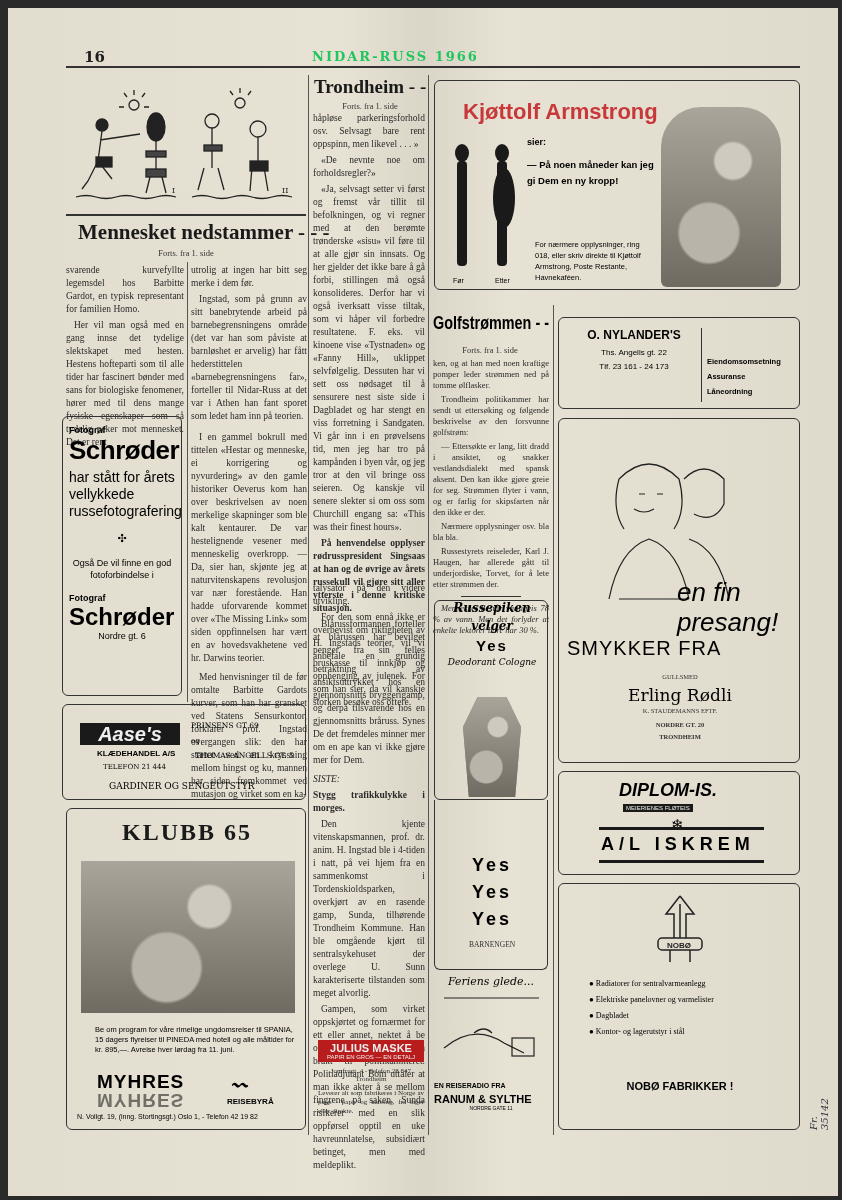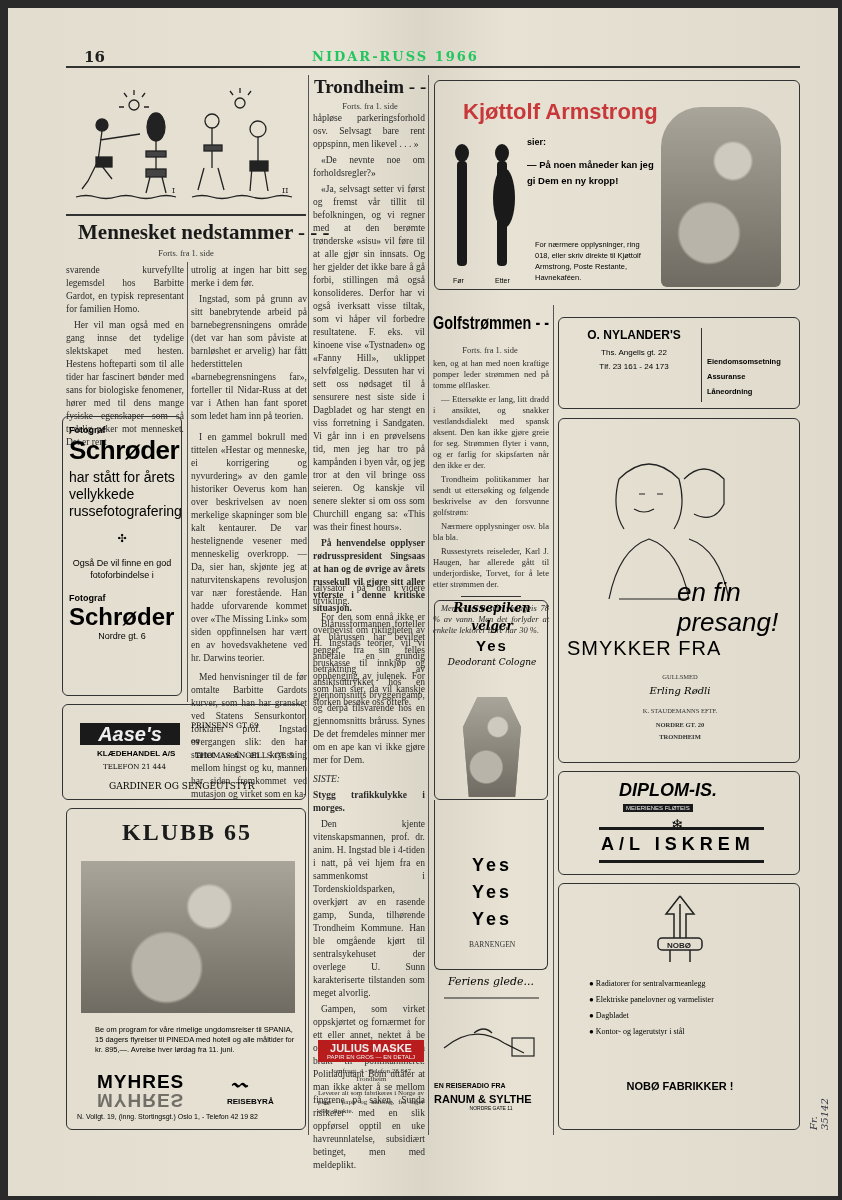--- a/index.html
+++ b/index.html
@@ -160,22 +160,22 @@
   <div class="ab sans" style="left:18px;top:196px;font-size:7px;">Før</div>
   <div class="ab sans" style="left:60px;top:196px;font-size:7px;">Etter</div>
   <div class="ab sans" style="left:100px;top:158px;width:112px;font-size:7.5px;line-height:11px;">For nærmere opplysninger, ring 018, eller skriv direkte til Kjøttolf Armstrong, Poste Restante, Havnekaféen.</div>
   <div class="ab photo" style="left:226px;top:26px;width:120px;height:180px;border-radius:40px 40px 6px 6px;"></div>
 </div>
 
 <div class="ab sans" style="left:433px;top:313px;font-size:18px;font-weight:bold;transform:scaleX(0.8);transform-origin:left;">Golfstrømmen - -</div>
 <div class="ab small-c" style="left:434px;top:345px;width:112px;">Forts. fra 1. side</div>
 <div class="ab txt" style="left:433px;top:358px;width:116px;font-size:8.5px;line-height:11px;">
   <p style="text-indent:0">ken, og at han med noen kraftige pomper leder strømmen ned på tomme ølflasker.</p>
+  <p>Trondheim politikammer har sendt ut ettersøking og følgende beskrivelse av den forsvunne golfstrøm:</p>
   <p>— Ettersøkte er lang, litt dradd i ansiktet, og snakker vestlandsdialekt med spansk aksent. Den kan ikke gjøre greie for seg. Strømmen flyter i vann, og er farlig for skipsfarten når den ikke er der.</p>
-  <p>Trondheim politikammer har sendt ut ettersøking og følgende beskrivelse av den forsvunne golfstrøm:</p>
   <p>Nærmere opplysninger osv. bla bla bla.</p>
   <p>Russestyrets reiseleder, Karl J. Haugen, har allerede gått til underjordiske, Torvet, for å lete etter strømmen der.</p>
   <div style="border-top:1px solid #333;width:60px;margin:6px auto;"></div>
   <p style="font-style:italic;">Mennesket består vanligvis 78 % av vann. Men det forlyder at enkelte lektorer bare har 30 %.</p>
 </div>
 
 <div class="box sans" style="left:558px;top:317px;width:242px;height:92px;">
   <div class="ab" style="left:10px;top:10px;width:130px;text-align:center;font-size:12px;font-weight:900;">O. NYLANDER'S</div>
   <div class="ab" style="left:10px;top:30px;width:130px;text-align:center;font-size:8px;">Ths. Angells gt. 22</div>
   <div class="ab" style="left:10px;top:44px;width:130px;text-align:center;font-size:8px;">Tlf. 23 161 - 24 173</div>
@@ -193,21 +193,21 @@
       <path d="M40 40 q30 -30 60 0 q8 30 -5 50 M40 40 q-8 30 5 50"></path>
       <path d="M55 70 q10 6 20 0 M60 55h6 M78 55h6"></path>
       <path d="M105 40 q20 -20 40 0 v25 q-10 20 -30 10"></path>
       <path d="M30 160 q10 -50 40 -60 q30 10 40 60 M110 100 q30 10 40 60"></path>
       <path d="M40 160 h70"></path>
     </g>
   </svg>
   <div class="ab sans" style="left:118px;top:158px;font-size:26px;font-style:italic;line-height:30px;width:120px;">en fin presang!</div>
   <div class="ab sans" style="left:8px;top:218px;font-size:20px;letter-spacing:1px;">SMYKKER FRA</div>
   <div class="ab small-c" style="left:0;top:254px;width:242px;font-size:6.5px;">GULLSMED</div>
-  <div class="ab" style="left:0;top:266px;width:242px;text-align:center;font-size:10px;font-style:italic;font-family:'DejaVu Serif',serif;">Erling Rødli</div>
+  <div class="ab" style="left:0;top:266px;width:242px;text-align:center;font-size:17px;font-family:'DejaVu Serif',serif;">Erling Rødli</div>
   <div class="ab small-c" style="left:0;top:288px;width:242px;font-size:6.5px;">K. STAUDEMANNS EFTF.</div>
   <div class="ab small-c" style="left:0;top:302px;width:242px;font-size:6.5px;font-weight:bold;">NORDRE GT. 20</div>
   <div class="ab small-c" style="left:0;top:314px;width:242px;font-size:6.5px;font-weight:bold;">TRONDHEIM</div>
 </div>
 
 <div class="box" style="left:434px;top:600px;width:114px;height:200px;">
   <div class="ab" style="left:0;top:0;width:114px;text-align:center;font-family:'DejaVu Serif',serif;font-style:italic;font-weight:bold;font-size:12px;">Russepiken</div>
   <div class="ab" style="left:0;top:18px;width:114px;text-align:center;font-family:'DejaVu Serif',serif;font-style:italic;font-weight:bold;font-size:12px;">velger</div>
   <div class="ab sans" style="left:0;top:36px;width:114px;text-align:center;font-weight:bold;font-size:15px;letter-spacing:2px;">Yes</div>
   <div class="ab" style="left:0;top:56px;width:114px;text-align:center;font-style:italic;font-size:9px;">Deodorant Cologne</div>

